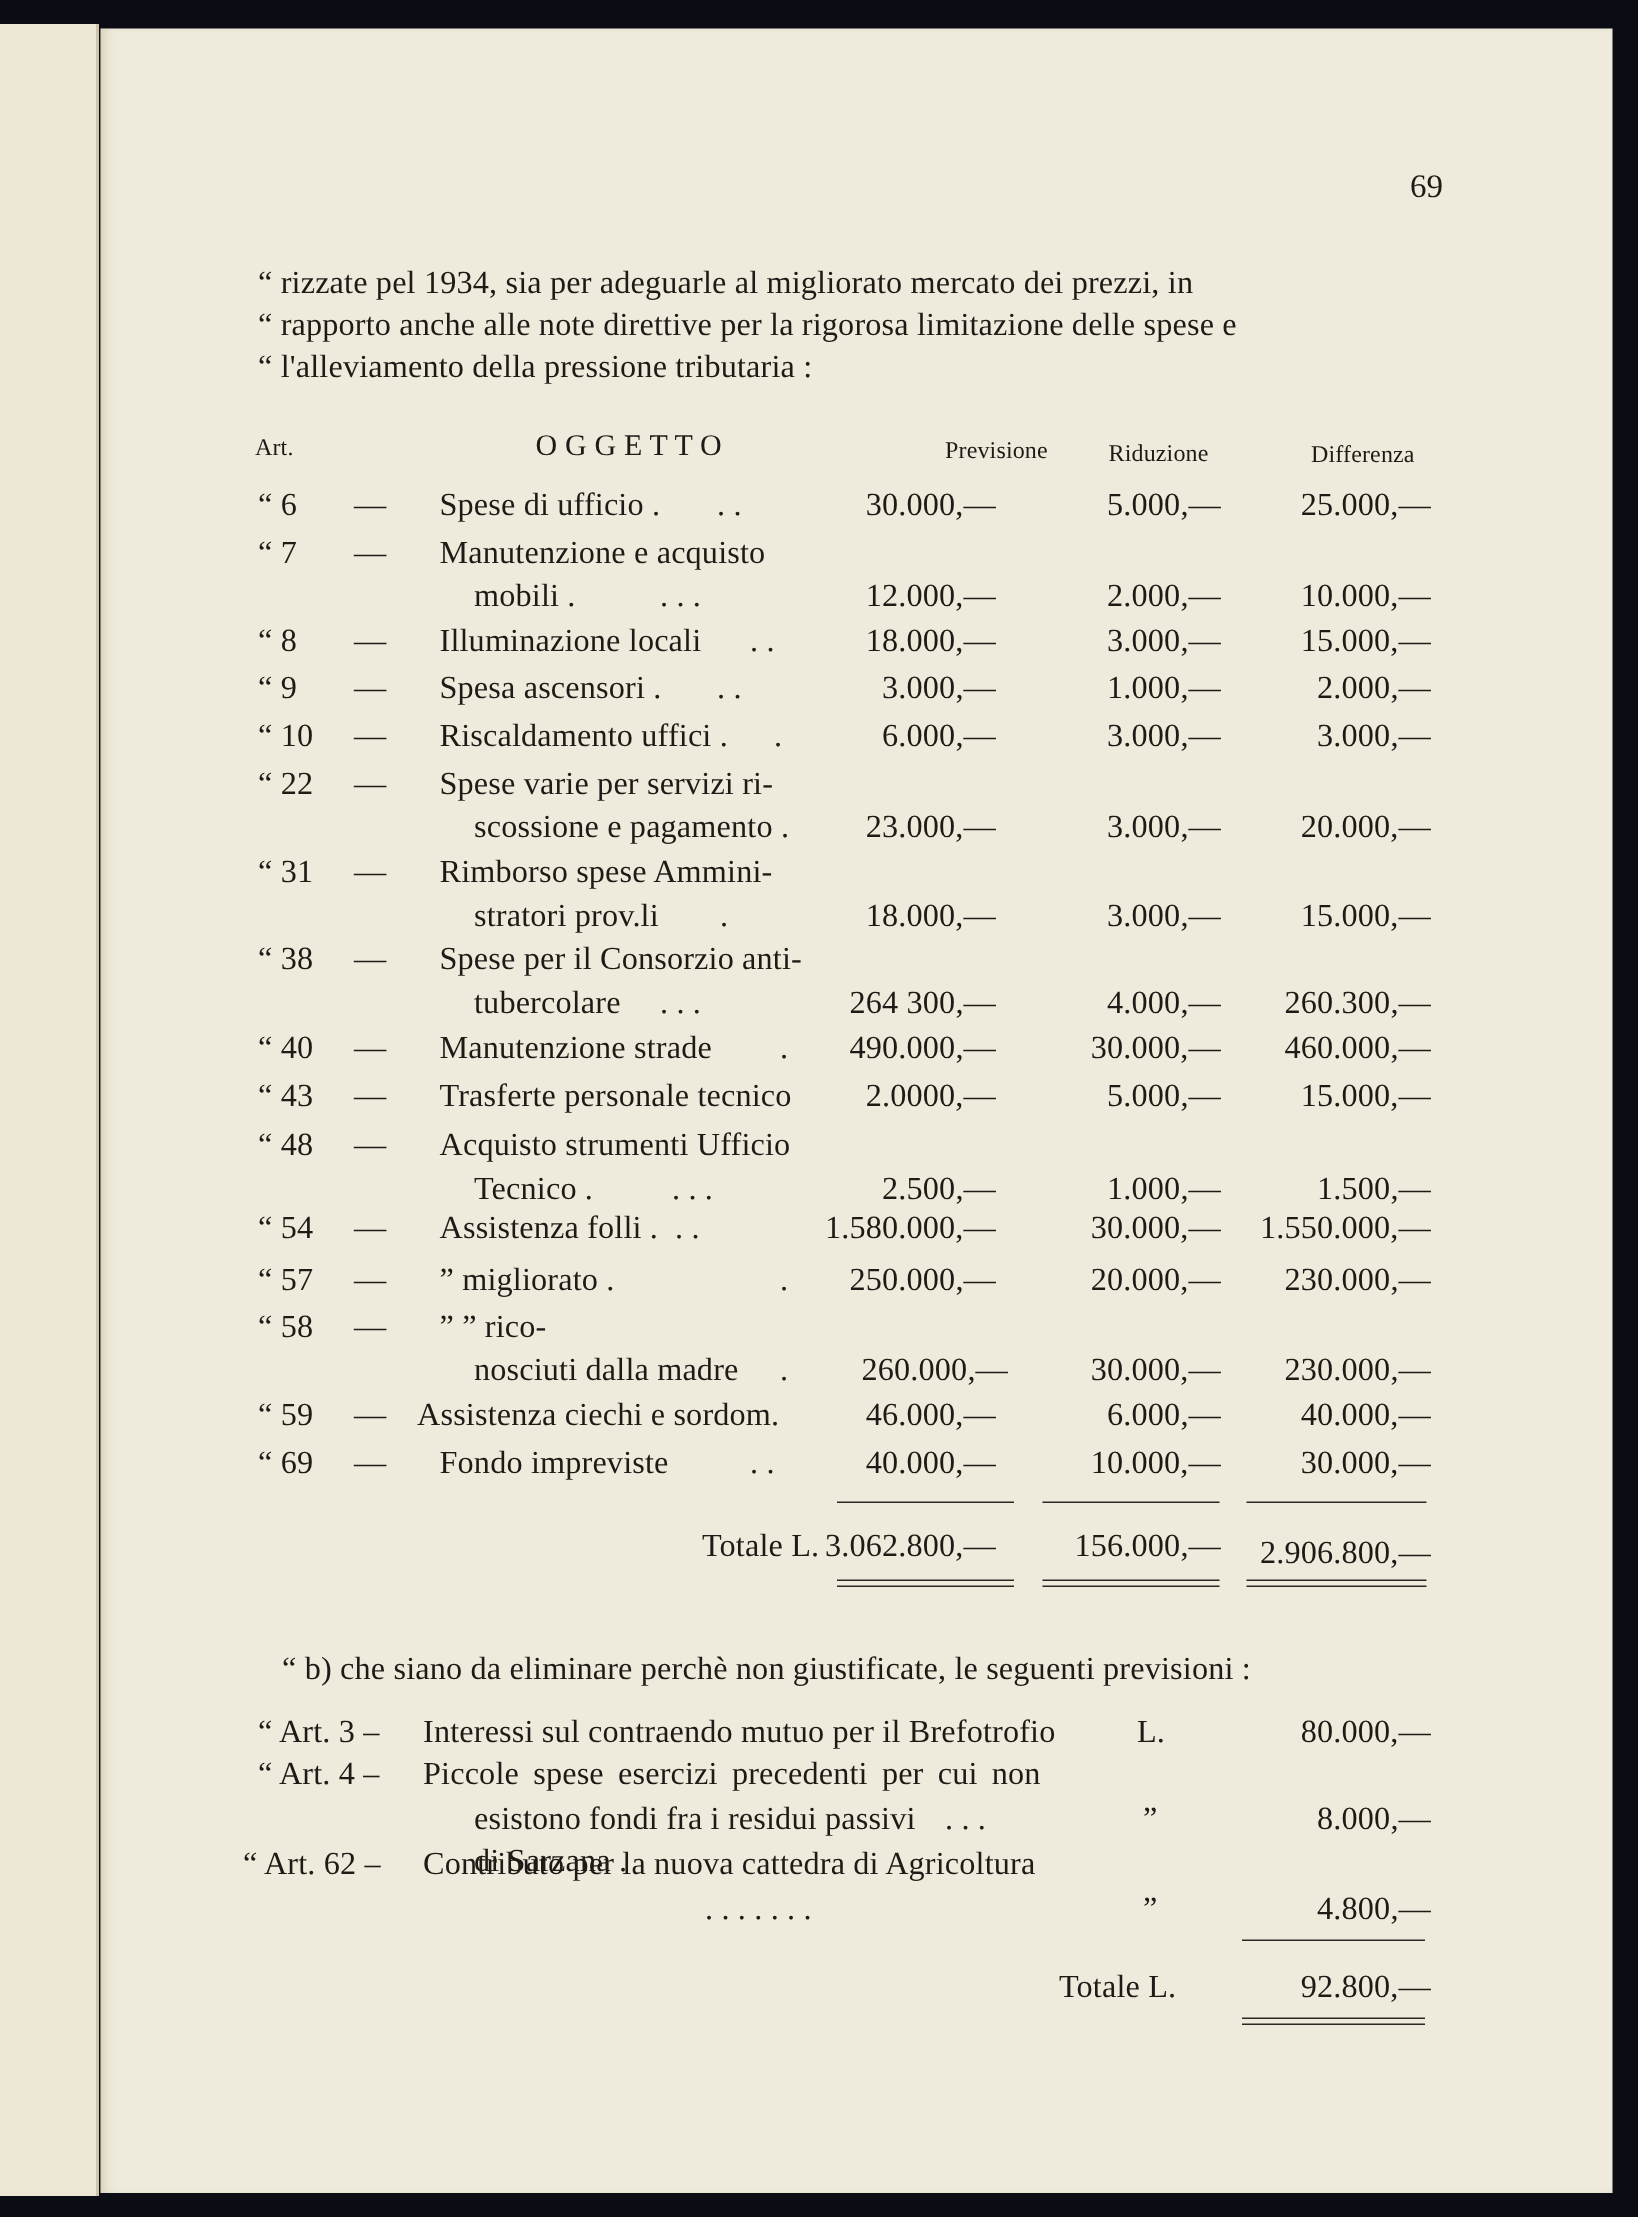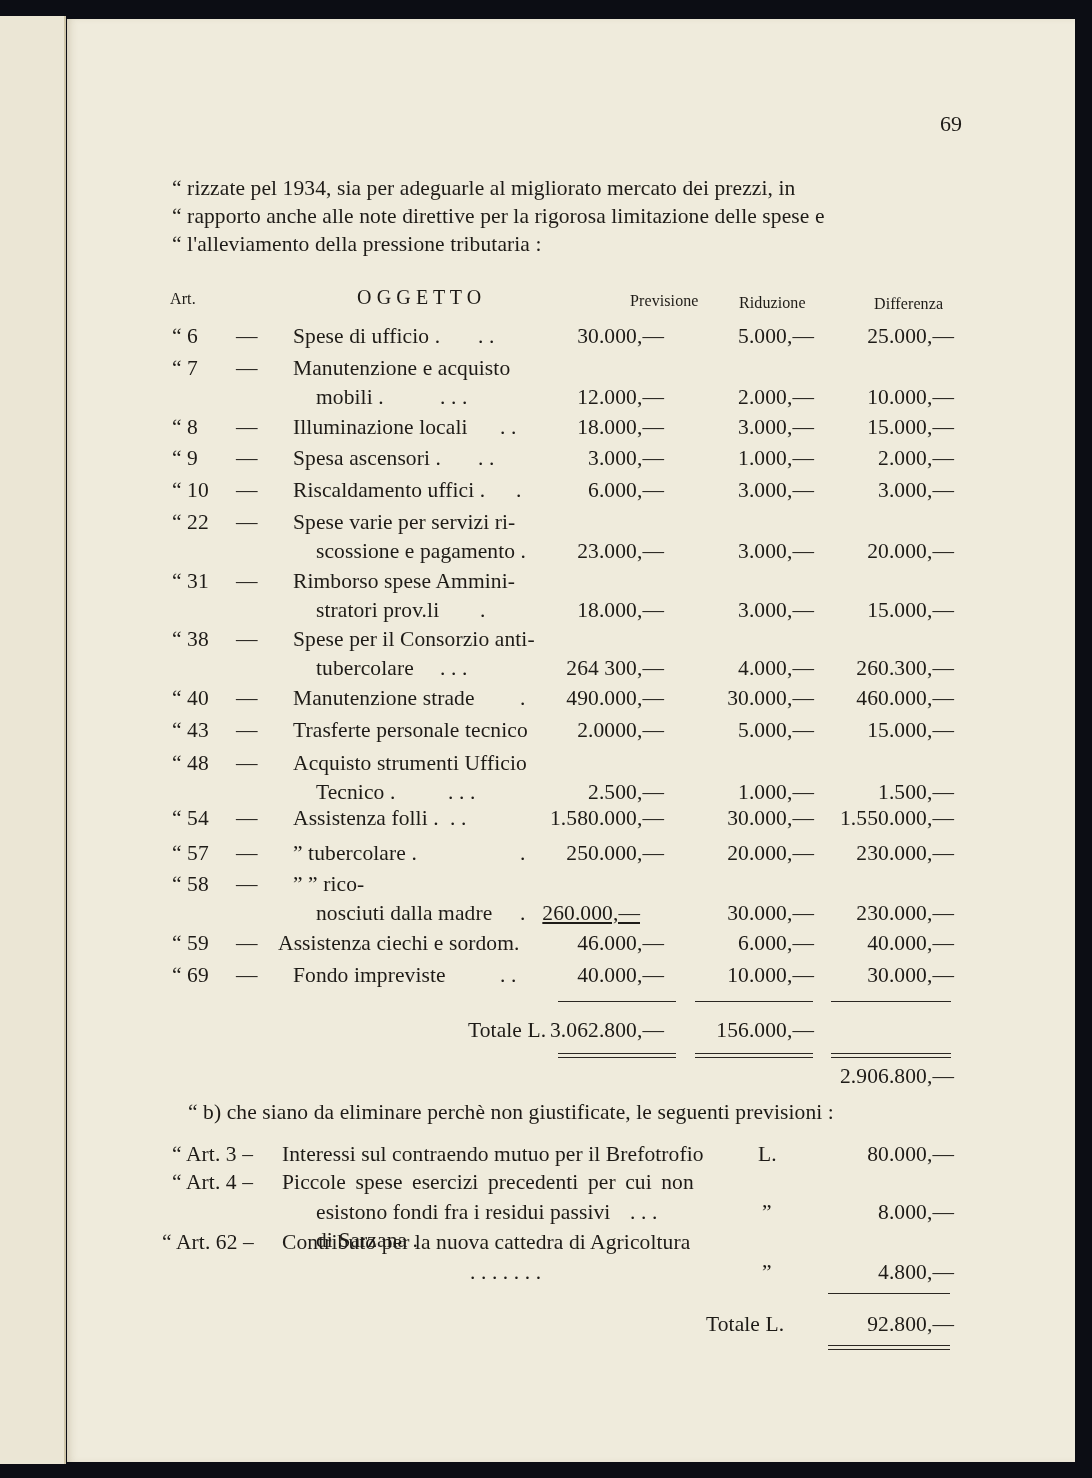--- a/index.html
+++ b/index.html
@@ -127,31 +127,31 @@
     <span class="t" style="right:138px; top:779px; text-align:right;">1.500,—</span>
     <span class="t" style="left:172px; top:805px;">“ 54</span>
     <span class="t" style="left:236px; top:805px;">—</span>
     <span class="t" style="left:293px; top:805px;">Assistenza folli  .</span>
     <span class="t" style="left:450px; top:805px;">.        .</span>
     <span class="t" style="right:428px; top:805px; text-align:right;">1.580.000,—</span>
     <span class="t" style="right:278px; top:805px; text-align:right;">30.000,—</span>
     <span class="t" style="right:138px; top:805px; text-align:right;">1.550.000,—</span>
     <span class="t" style="left:172px; top:840px;">“ 57</span>
     <span class="t" style="left:236px; top:840px;">—</span>
-    <span class="t" style="left:293px; top:840px;">”      tubercolare .</span>
+    <span class="t" style="left:293px; top:840px;">”      migliorato .</span>
     <span class="t" style="left:520px; top:840px;">.</span>
     <span class="t" style="right:428px; top:840px; text-align:right;">250.000,—</span>
     <span class="t" style="right:278px; top:840px; text-align:right;">20.000,—</span>
     <span class="t" style="right:138px; top:840px; text-align:right;">230.000,—</span>
     <span class="t" style="left:172px; top:871px;">“ 58</span>
     <span class="t" style="left:236px; top:871px;">—</span>
     <span class="t" style="left:293px; top:871px;">”          ”        rico-</span>
     <span class="t" style="left:316px; top:900px;">nosciuti dalla madre</span>
     <span class="t" style="left:520px; top:900px;">.</span>
-    <span class="t" style="right:452px; top:900px; text-align:center;text-decoration:underline;">260.000,—</span>
+    <span class="t" style="right:420px; top:900px; text-align:center;">260.000,—</span>
     <span class="t" style="right:278px; top:900px; text-align:right;">30.000,—</span>
     <span class="t" style="right:138px; top:900px; text-align:right;">230.000,—</span>
     <span class="t" style="left:172px; top:930px;">“ 59</span>
     <span class="t" style="left:236px; top:930px;">—</span>
     <span class="t" style="left:278px; top:930px;text-align:center;">Assistenza ciechi e sordom.</span>
     <span class="t" style="right:428px; top:930px; text-align:right;">46.000,—</span>
     <span class="t" style="right:278px; top:930px; text-align:right;">6.000,—</span>
     <span class="t" style="right:138px; top:930px; text-align:right;">40.000,—</span>
     <span class="t" style="left:172px; top:962px;">“ 69</span>
     <span class="t" style="left:236px; top:962px;">—</span>
@@ -162,21 +162,21 @@
     <span class="t" style="right:138px; top:962px; text-align:right;">30.000,—</span>
   </div>
 
 <div class="rule" style="left:558px; top:1001px; width:118px;"></div>
 <div class="rule" style="left:695px; top:1001px; width:118px;"></div>
 <div class="rule" style="left:831px; top:1001px; width:120px;"></div>
 
 <div class="t" style="left:468px; top:1017px;">Totale L.</div>
 <div class="t" style="right:428px; top:1017px; text-align:right;">3.062.800,—</div>
 <div class="t" style="right:278px; top:1017px; text-align:right;">156.000,—</div>
-<div class="t" style="right:138px; top:1063px; text-align:left;">2.906.800,—</div>
+<div class="t" style="right:138px; top:1022px; text-align:left;">2.906.800,—</div>
 
 <div class="rule double" style="left:558px; top:1053px; width:118px;"></div>
 <div class="rule double" style="left:695px; top:1053px; width:118px;"></div>
 <div class="rule double" style="left:831px; top:1053px; width:120px;"></div>
 
 <div class="t" style="left:188px; top:1099px;">“ b) che siano da eliminare perchè non giustificate, le seguenti previsioni :</div>
 
 <div class="t" style="left:172px; top:1141px;">“ Art. 3 –</div>
 <div class="t" style="left:282px; top:1141px;">Interessi sul contraendo mutuo per il Brefotrofio</div>
 <div class="t" style="left:758px; top:1141px;">L.</div>

